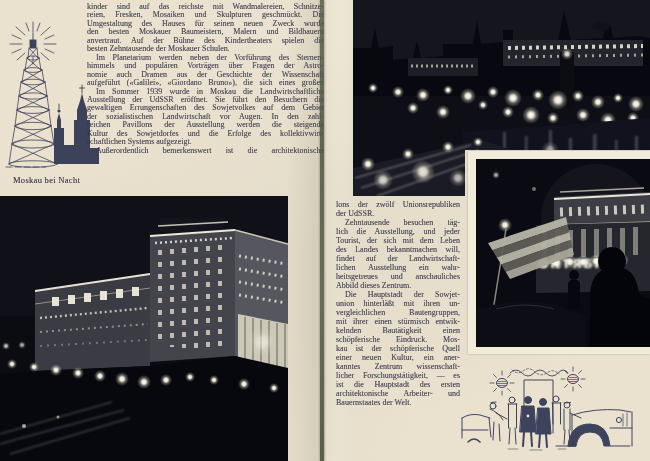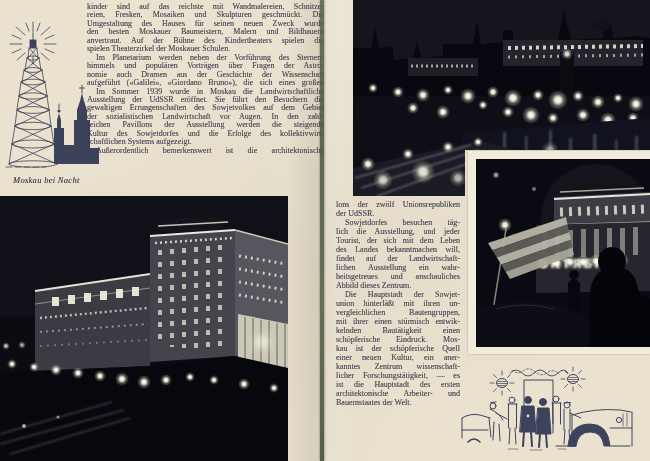--- a/index.html
+++ b/index.html
@@ -16,21 +16,21 @@
   
   .col{position:absolute;color:#4b4b58;font-size:8px;
        text-shadow:0 0 .4px rgba(70,70,95,.55);}
   #left-col{left:87px;top:3px;width:237px;line-height:8.45px;}
   #right-col{left:336px;top:200px;width:124px;line-height:9px;}
   .para{margin:0;}
   .jl{text-align:justify;text-align-last:justify;}
   .ll{text-align:left;}
   .ind{text-indent:9px;}
   
-  #tower-caption{position:absolute;left:13px;top:175px;font-style:italic;
+  #tower-caption{position:absolute;left:13px;top:175px;
      font-size:8.5px;color:#3d3d4c;letter-spacing:.3px;
      text-shadow:0 0 .4px rgba(60,60,90,.5);}
   
   .photo{position:absolute;overflow:hidden;}
   .photo svg{display:block;}
   #photo-tr{left:353px;top:0;width:297px;height:196px;
      clip-path:polygon(0 0,297px 0,297px 150px,112px 150px,112px 196px,0 196px);}
   #photo-bl{left:0;top:196px;width:288px;height:265px;}
   #photo-mr-frame{position:absolute;left:468px;top:151px;width:182px;height:203px;
      background:#f1ebda;box-shadow:0 0 2px rgba(90,85,60,.4);}
@@ -55,21 +55,21 @@
 
 <div id="spread">
 
   <div id="left-col" class="col">
       <div class="para">
         <div class="jl">kinder sind auf das reichste mit Wandmalereien, Schnitze-</div>
         <div class="jl">reien, Fresken, Mosaiken und Skulpturen geschmückt. Die</div>
         <div class="jl">Umgestaltung des Hauses für seinen neuen Zweck wurde</div>
         <div class="jl">den besten Moskauer Baumeistern, Malern und Bildhauern</div>
         <div class="jl">anvertraut. Auf der Bühne des Kindertheaters spielen die</div>
-        <div class="ll">spielen Theaterzirkel der Moskauer Schulen.</div>
+        <div class="ll">besten Zehntausende der Moskauer Schulen.</div>
       </div>
       <div class="para">
         <div class="jl ind">Im Planetarium werden neben der Vorführung des Sternen-</div>
         <div class="jl">himmels und populären Vorträgen über Fragen der Astro-</div>
         <div class="jl">nomie auch Dramen aus der Geschichte der Wissenschaft</div>
         <div class="jl">aufgeführt («Galilei», «Giordano Bruno»), die sich eines großen</div>
       </div>
       <div class="para">
         <div class="jl ind">Im Sommer 1939 wurde in Moskau die Landwirtschaftliche</div>
         <div class="jl">Ausstellung der UdSSR eröffnet. Sie führt den Besuchern die</div>
@@ -419,21 +419,21 @@
       </svg>
     </div>
   </div>
 
   <div id="right-col" class="col">
       <div class="para">
         <div class="jl">lons der zwölf Unionsrepubliken</div>
         <div class="ll">der UdSSR.</div>
       </div>
       <div class="para">
-        <div class="jl ind">Sowjetdorfes besuchen täg-</div>
+        <div class="jl ind">Zehntausende besuchen täg-</div>
         <div class="jl">lich die Ausstellung, und jeder</div>
         <div class="jl">Tourist, der sich mit dem Leben</div>
         <div class="jl">des Landes bekanntmachen will,</div>
         <div class="jl">findet auf der Landwirtschaft-</div>
         <div class="jl">lichen Ausstellung ein wahr-</div>
         <div class="jl">heitsgetreues und anschauliches</div>
         <div class="ll">Abbild dieses Zentrum.</div>
       </div>
       <div class="para">
         <div class="jl ind">Die Hauptstadt der Sowjet-</div>

